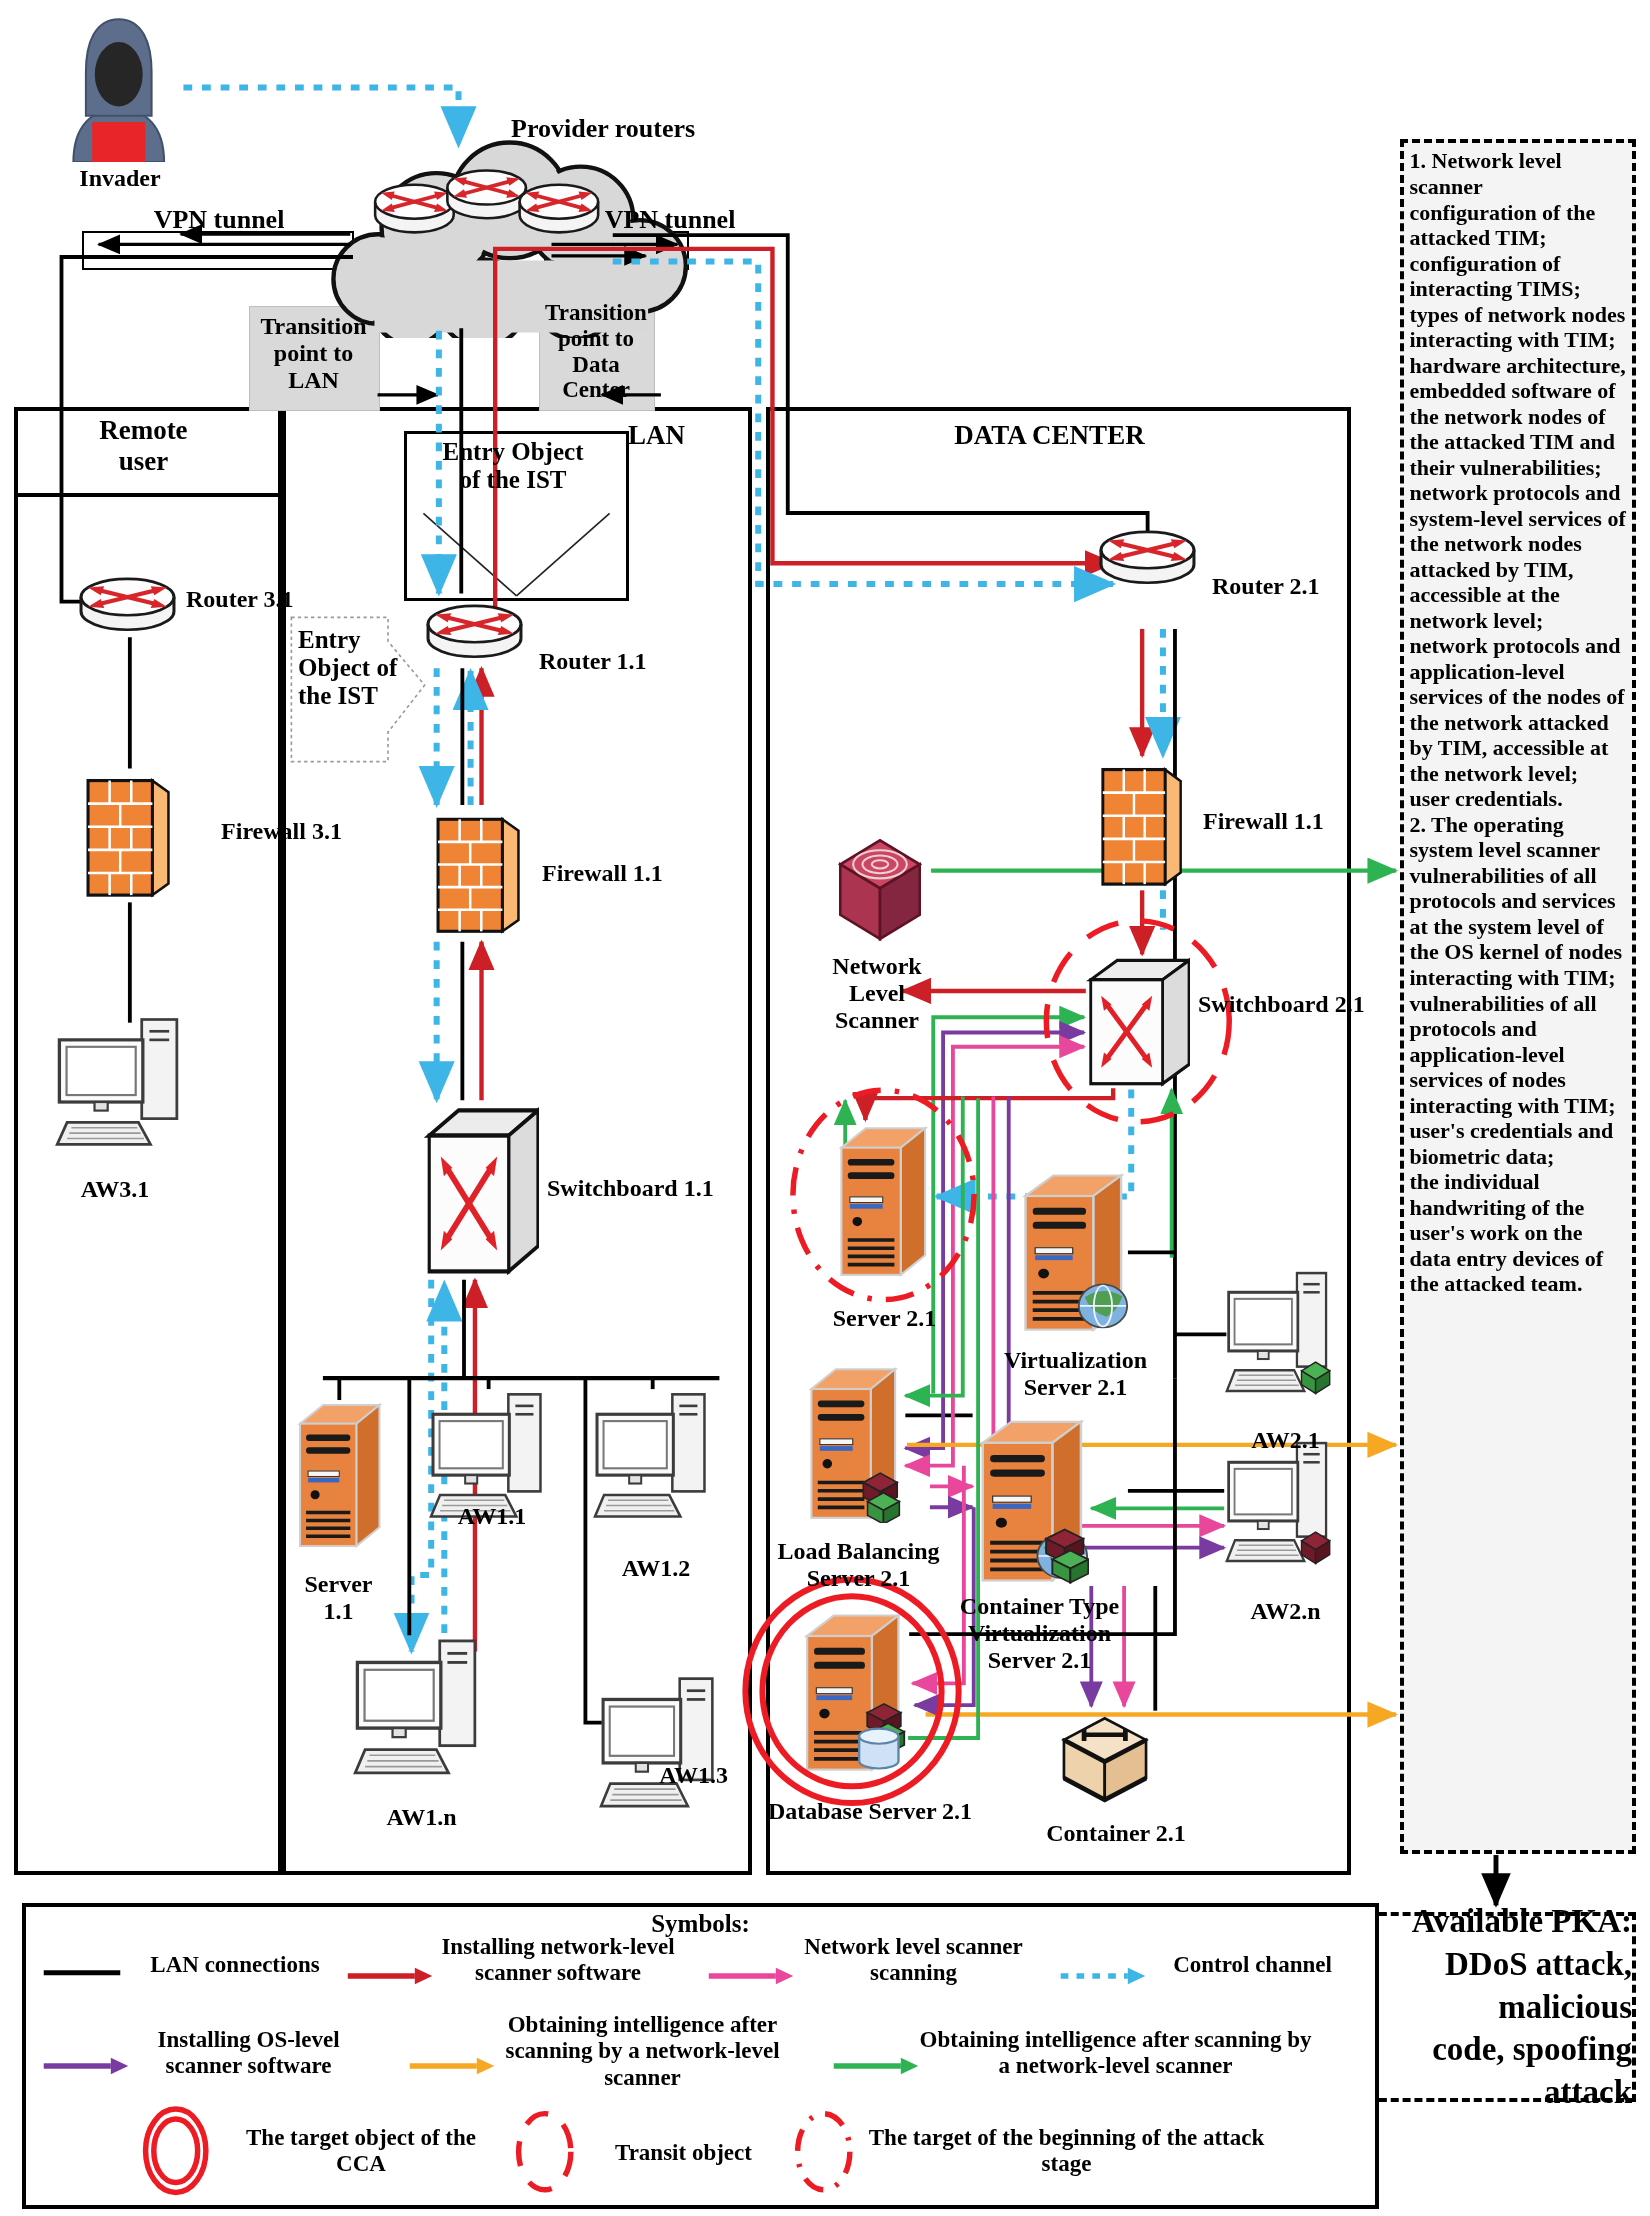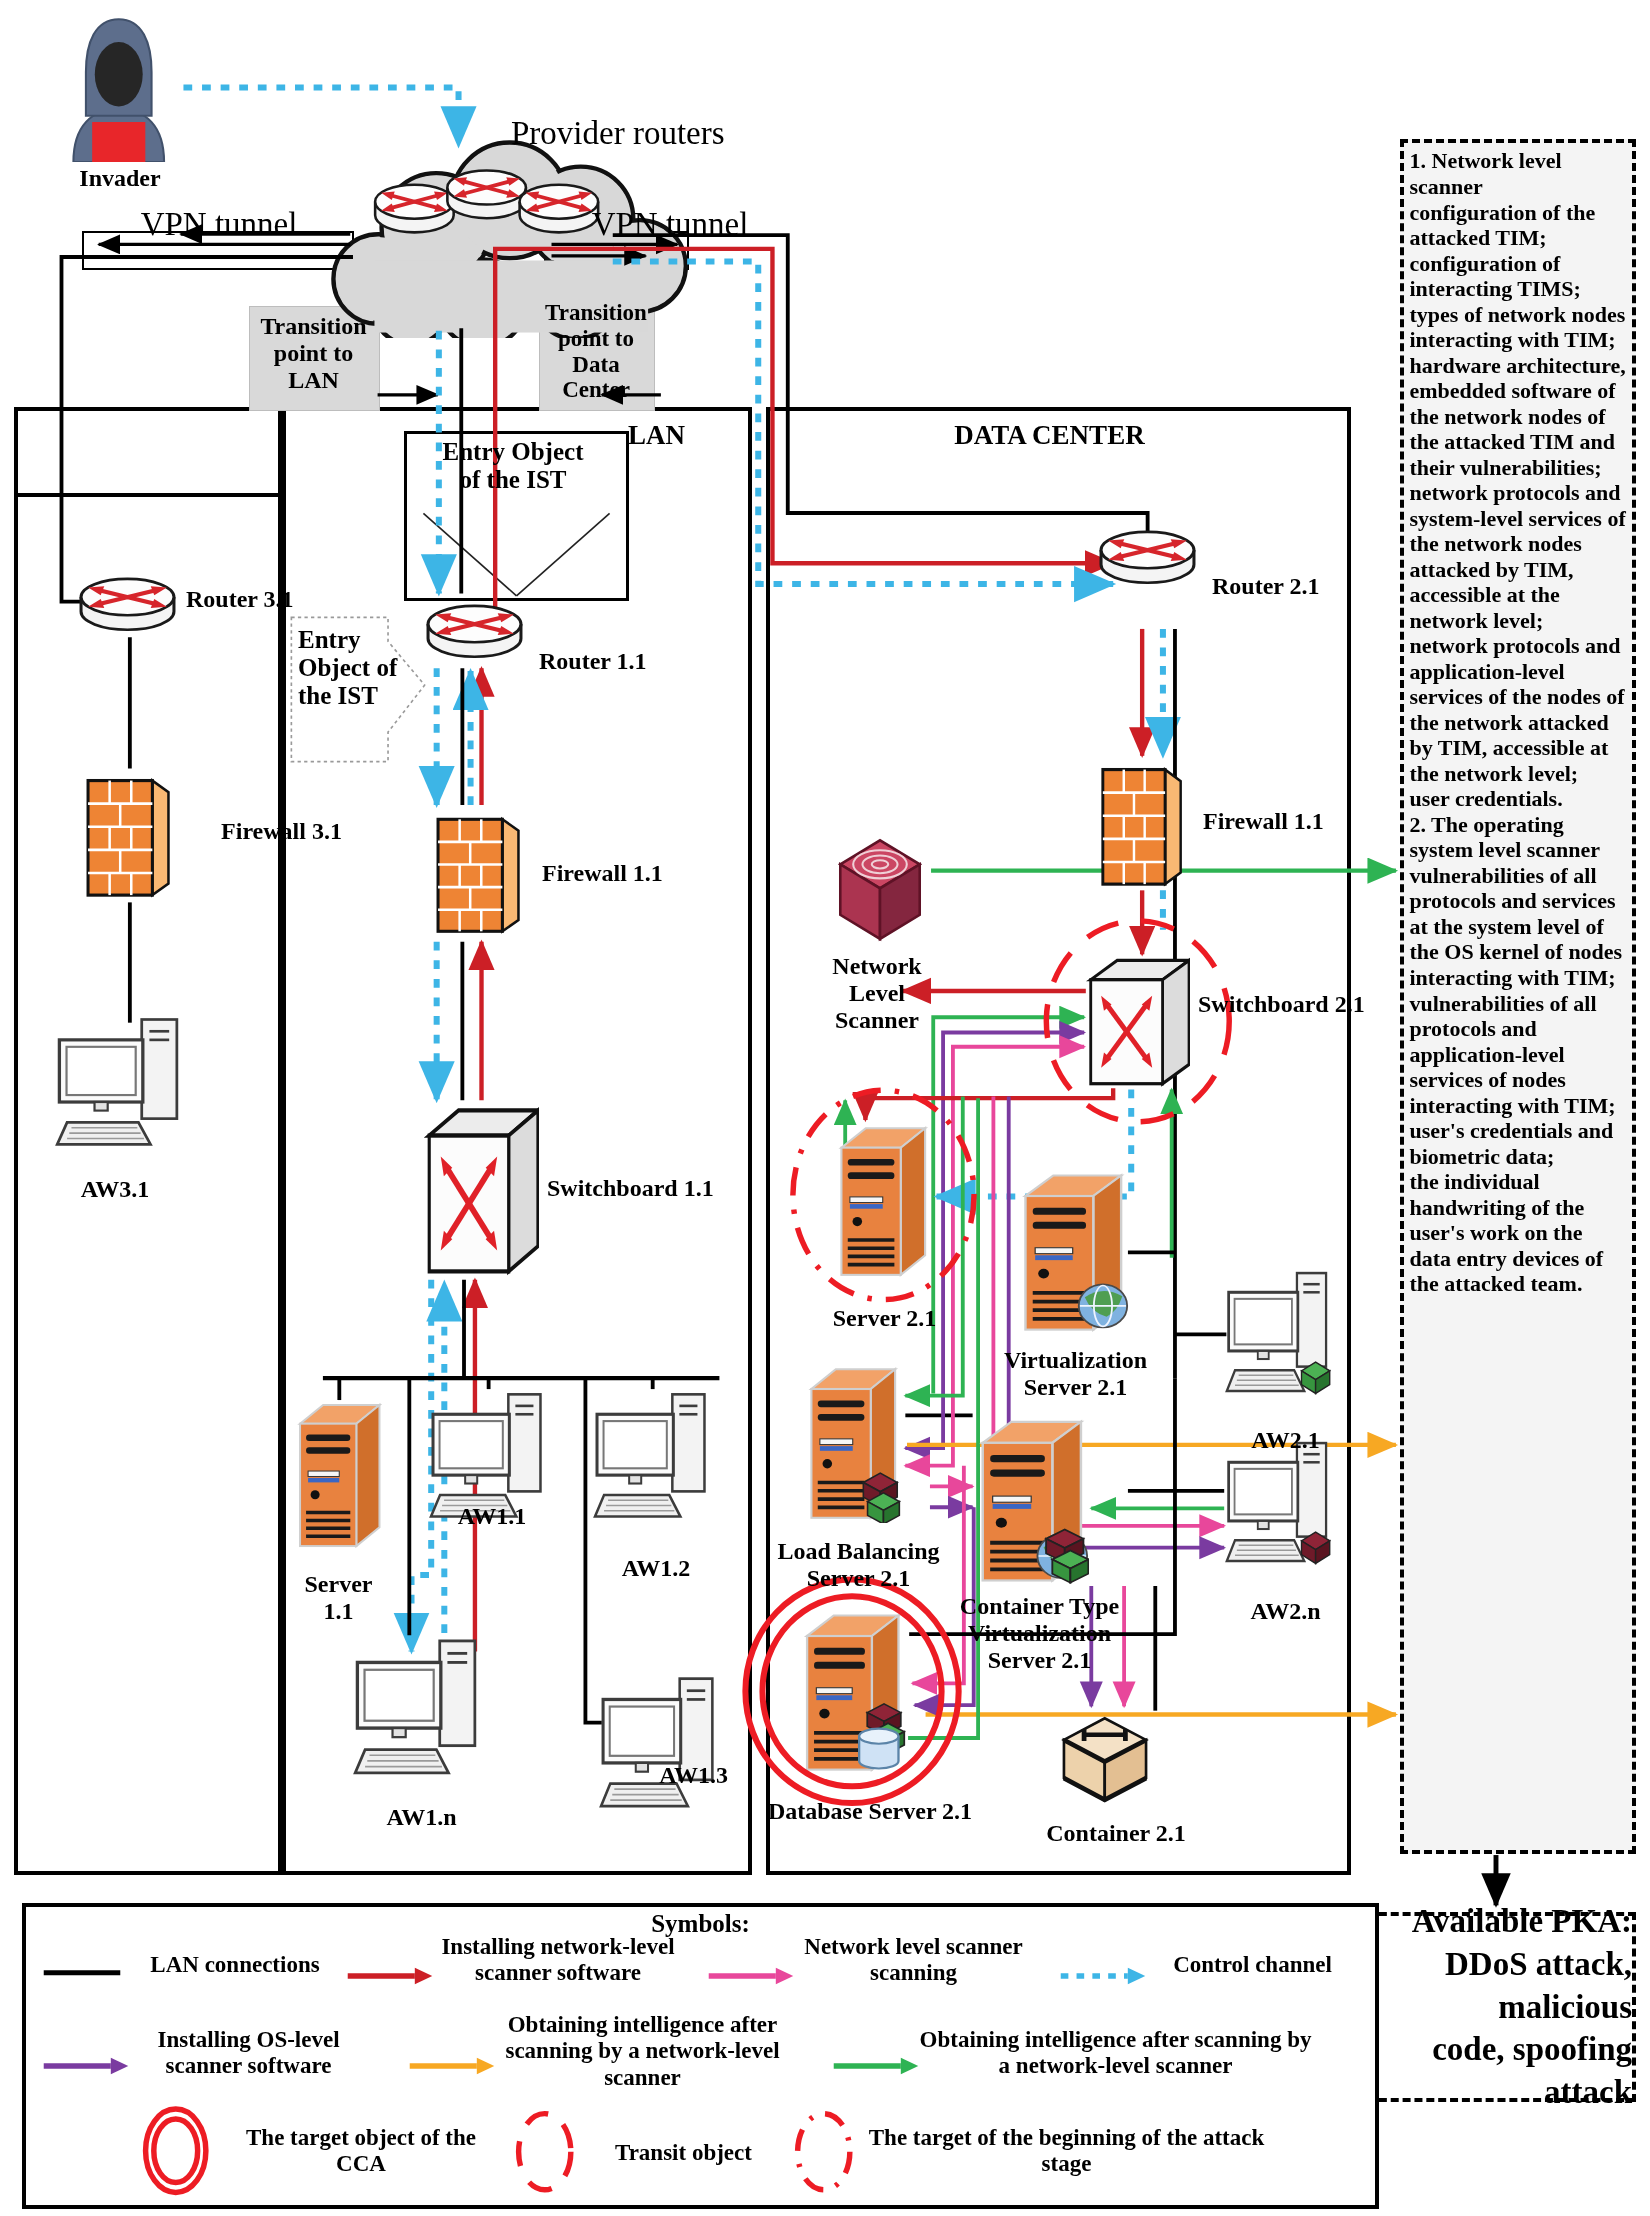--- a/index.html
+++ b/index.html
@@ -2,21 +2,21 @@
 <html style="font-size:8.8px"><head>
 <meta charset="utf-8">
 <style>
   html,body{margin:0;padding:0;background:#fff;}
   #stage{position:relative;width:1651px;height:2216px;background:#fff;overflow:hidden;
          font-family:"Liberation Serif",serif;color:#000;}
   .abs{position:absolute;}
   .box{position:absolute;border:4.4px solid #000;background:transparent;}
   .grayboxx{position:absolute;background:#d9d9d9;border:1.1px solid #bdbdbd;}
   .lbl{position:absolute;font-weight:bold;font-size:24px;line-height:1.12;white-space:pre-line;z-index:6;}
-  .toplbl{position:absolute;font-weight:normal;font-size:33px;line-height:1.1;white-space:pre-line;z-index:6;}
+  .toplbl{position:absolute;font-weight:bold;font-size:26px;line-height:1.1;white-space:pre-line;z-index:6;}
   .sec-title{position:absolute;font-weight:bold;font-size:27px;line-height:1.15;text-align:center;white-space:pre-line;z-index:6;}
   .hdr{position:absolute;border-bottom:4.4px solid #000;left:0;top:0;right:0;}
   .node{position:absolute;z-index:4;}
   .node svg{width:100%;height:100%;display:block;}
   #wires{position:absolute;left:0;top:0;z-index:3;pointer-events:none;}
   #rings{position:absolute;left:0;top:0;z-index:5;pointer-events:none;}
   #panel{position:absolute;left:1400px;top:139px;width:236px;height:1715px;border:4.9px dashed #000;
          background:#f4f4f4;z-index:2;box-sizing:border-box;padding:3.3px 5.5px;}
   #panel .ptitle{font-weight:bold;font-size:25px;text-align:center;line-height:1.12;}
   #panel .pbody{font-weight:bold;font-size:22px;line-height:1.16;white-space:pre-line;margin-top:2.2px;}
@@ -38,20 +38,22 @@
 <body>
 
 <div id="stage">
 
   <div class="box" style="left:13.7px;top:407px;width:260px;height:1460px;">
     <div class="hdr" style="height:82px;"></div>
   </div>
   <div class="box" style="left:282px;top:407px;width:462px;height:1460px;"></div>
   <div class="box" style="left:766px;top:407px;width:577px;height:1460px;"></div>
 
+  <div class="sec-title" style="left:16.4px;top:415px;width:254px;">Remote
+user</div>
   <div class="sec-title" style="left:591px;top:420px;width:131px;">LAN</div>
   <div class="sec-title" style="left:913px;top:420px;width:273px;">DATA CENTER</div>
 
   <div class="toplbl" style="left:511px;top:115px;width:241px;">Provider routers</div>
   <div class="toplbl" style="left:134px;top:206px;width:170px;text-align:center;">VPN tunnel</div>
   <div class="toplbl" style="left:585px;top:206px;width:170px;text-align:center;">VPN tunnel</div>
   <div class="vpnbox" style="left:82px;top:231px;width:268px;height:35px;"></div>
   <div class="vpnbox" style="left:544px;top:231px;width:141px;height:35px;"></div>
 
   <div class="grayboxx" style="left:249px;top:306px;width:129px;height:103px;"></div>

